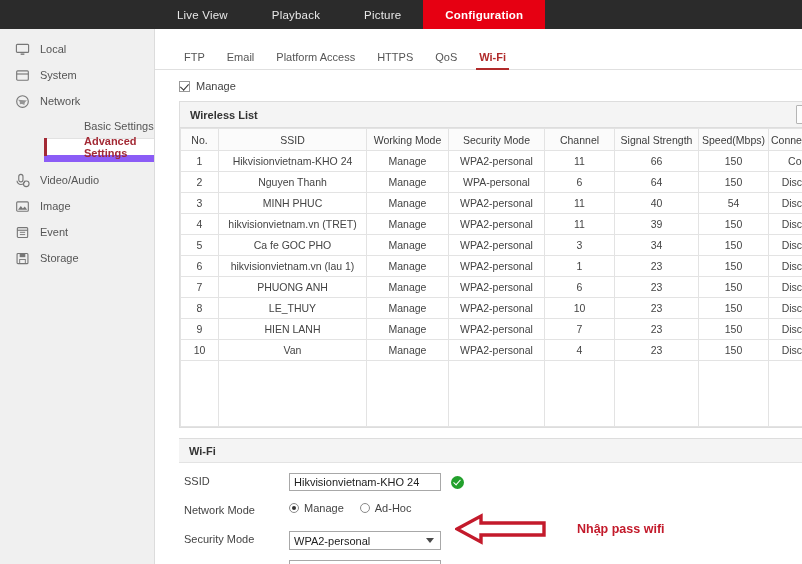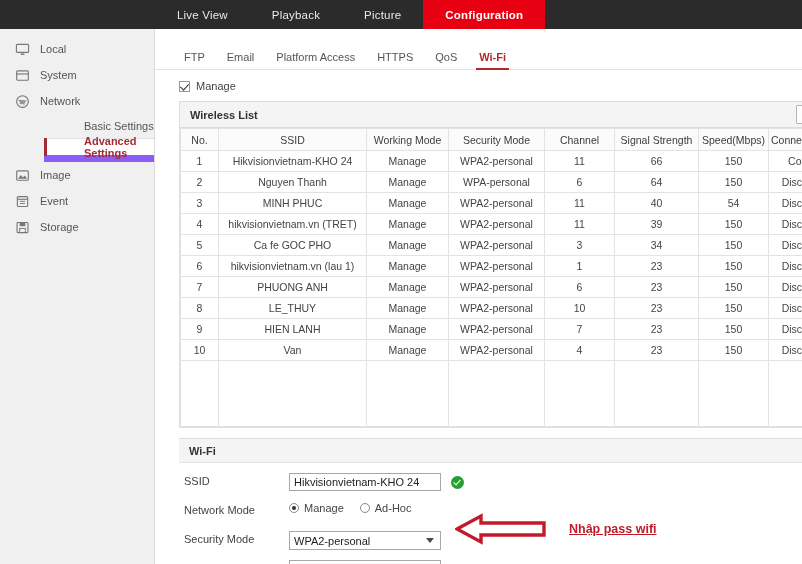--- a/index.html
+++ b/index.html
@@ -320,23 +320,22 @@
     left: 455px;
     top: 512px;
     display: flex;
     align-items: center;
     pointer-events: none;
   }
   .anno-text {
     color: #c31a2b;
     font-weight: bold;
     font-size: 12.5px;
-    margin-left: 22px;
+    margin-left: 30px;
     white-space: nowrap;
-    text-decoration: underline;
   }
 </style>
 </head>
 <body>
 
 <div id="app">
 
   <div class="topnav">
     <div class="topnav-spacer"></div>
     <div class="topnav-item">Live View</div>
@@ -379,20 +378,30 @@
         <span>Network</span>
       </div>
 
       <div class="side-sub">
         <span>Basic Settings</span>
       </div>
       <div class="side-sub active">
         <span>Advanced Settings</span>
       </div>
 
+      <div class="side-item" style="margin-top:5px">
+        <span class="side-ico">
+          <svg width="15" height="15" viewBox="0 0 16 16">
+              <rect x="4" y="1.5" width="4.5" height="8" rx="2.2" fill="none" stroke="#777" stroke-width="1.2"></rect>
+              <path d="M2.2 8.2a4.1 4.1 0 0 0 8.2 0" fill="none" stroke="#777" stroke-width="1.2"></path>
+              <circle cx="12" cy="11.5" r="3" fill="none" stroke="#777" stroke-width="1.2"></circle>
+            </svg>
+        </span>
+        <span>Video/Audio</span>
+      </div>
 
       <div class="side-item">
         <span class="side-ico">
           <svg width="15" height="15" viewBox="0 0 16 16">
               <rect x="1.8" y="3" width="12.4" height="10" rx="1" fill="none" stroke="#777" stroke-width="1.2"></rect>
               <path d="M3.2 11.5 L6.2 7.5 L8.4 10 L10.4 8 L13 11.5 Z" fill="#777"></path>
             </svg>
         </span>
         <span>Image</span>
       </div>

